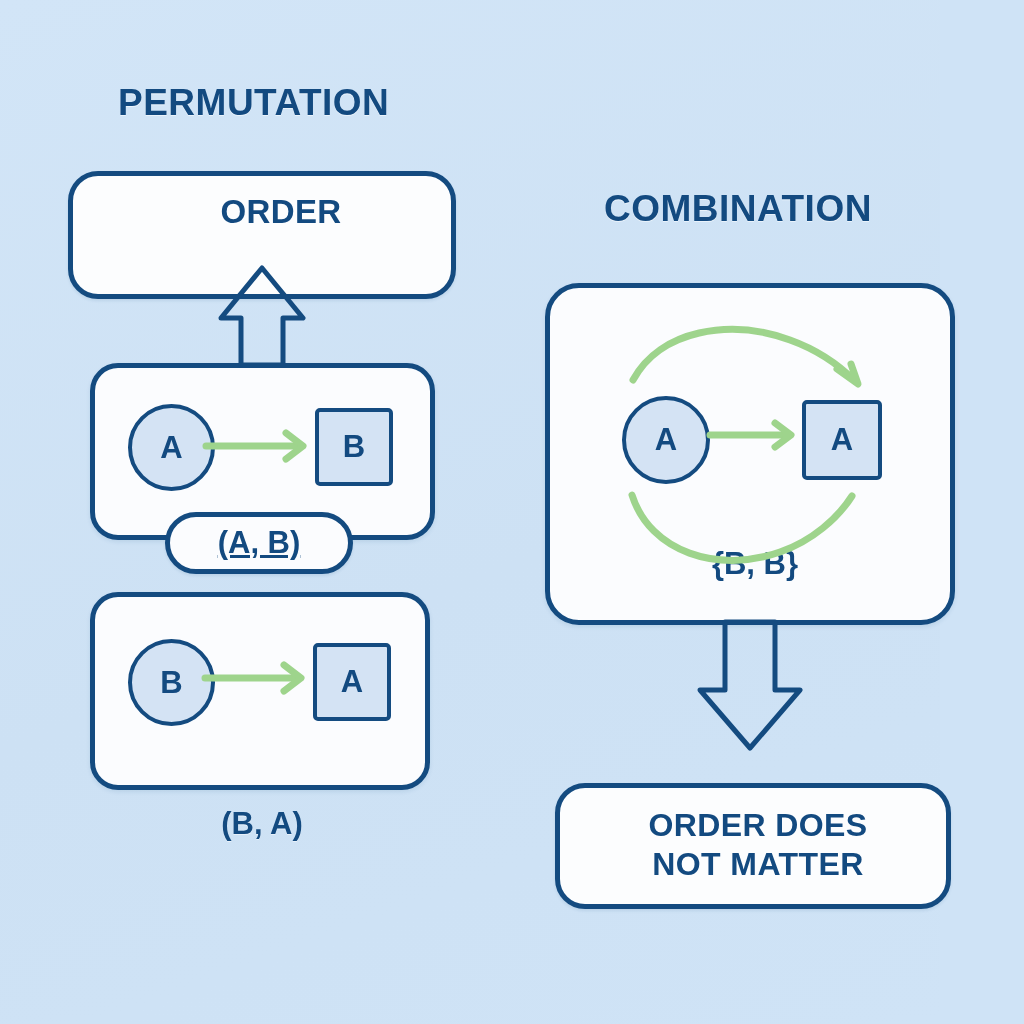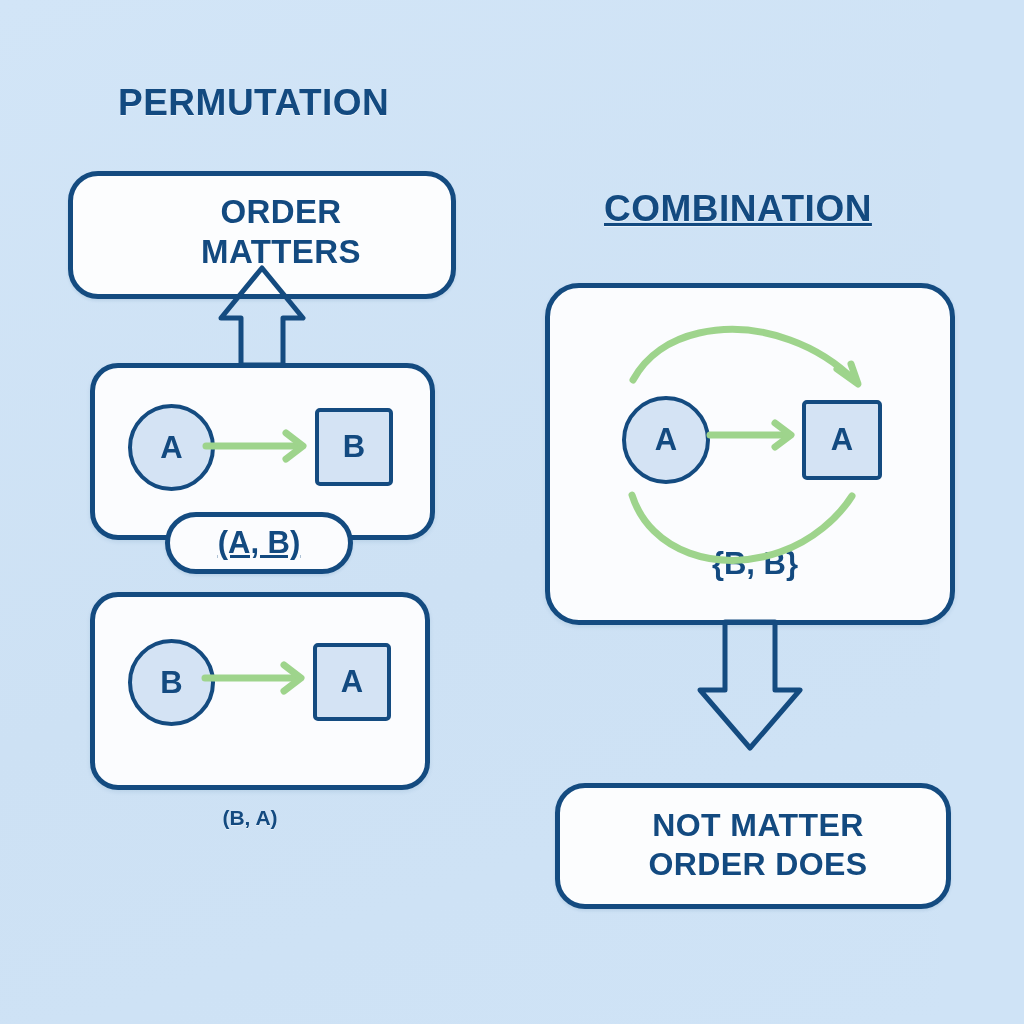--- a/index.html
+++ b/index.html
@@ -127,21 +127,20 @@
 </head>
 <body>
 
 <div id="stage">
 
   <div class="section-title" style="left:118px; top:82px; font-size:37px;">PERMUTATION</div>
 
   <div class="rbox" style="left:68px; top:140px; width:388px; height:128px;">
     <div class="rbox-text" style="position:absolute; left:0; top:16px; width:388px; font-size:33px; padding-left:28px; box-sizing:border-box;">
       <div>ORDER</div>
-      <div>MATTERS</div>
     </div>
   </div>
 
   <div class="card" style="left:90px; top:363px; width:345px; height:177px;">
     <div class="node-circle" style="left:33px; top:36px; width:87px; height:87px; font-size:31px;">
       <span>A</span>
     </div>
     <div class="node-square" style="left:220px; top:40px; width:78px; height:78px; font-size:31px;">
       <span>B</span>
     </div>
@@ -153,38 +152,38 @@
     </div>
     <div class="node-square" style="left:218px; top:46px; width:78px; height:78px; font-size:31px;">
       <span>A</span>
     </div>
   </div>
 
   <div class="pill" style="left:165px; top:512px; width:188px; height:62px; font-size:31px;">
     <span>(A, B)</span>
   </div>
 
-  <div class="plain-label" style="left:80px; top:806px; width:340px; font-size:21px;">(B, A)</div>
-
-  <div class="section-title" style="left:604px; top:188px; font-size:37px;text-decoration:underline;">COMBINATION</div>
+  <div class="plain-label" style="left:92px; top:806px; width:340px; font-size:31px;">(B, A)</div>
+
+  <div class="section-title" style="left:604px; top:188px; font-size:37px;">COMBINATION</div>
 
   <div class="card" style="left:545px; top:283px; width:410px; height:342px; border-radius:34px;">
     <div class="node-circle" style="left:72px; top:108px; width:88px; height:88px; font-size:31px;">
       <span>A</span>
     </div>
     <div class="node-square" style="left:252px; top:112px; width:80px; height:80px; font-size:31px;">
       <span>A</span>
     </div>
     <div class="inner-label" style="left:0; top:258px; width:410px; font-size:31px;">{B, B}</div>
   </div>
 
   <div class="rbox" style="left:555px; top:752px; width:396px; height:126px;">
     <div class="rbox-text" style="position:absolute; left:0; top:18px; width:396px; font-size:32px;">
+      <div>ORDER DOES</div>
       <div>NOT MATTER</div>
-      <div>ORDER DOES</div>
     </div>
   </div>
 
   <svg class="svg-layer" viewBox="0 0 1024 1024">
 
     <g>
       <line x1="206" y1="446" x2="300" y2="446" stroke="#9ed48c" stroke-width="7" stroke-linecap="round"></line>
       <polyline points="286,433 303,446 286,459" fill="none" stroke="#9ed48c" stroke-width="7" stroke-linecap="round" stroke-linejoin="round"></polyline>
     </g>
 

